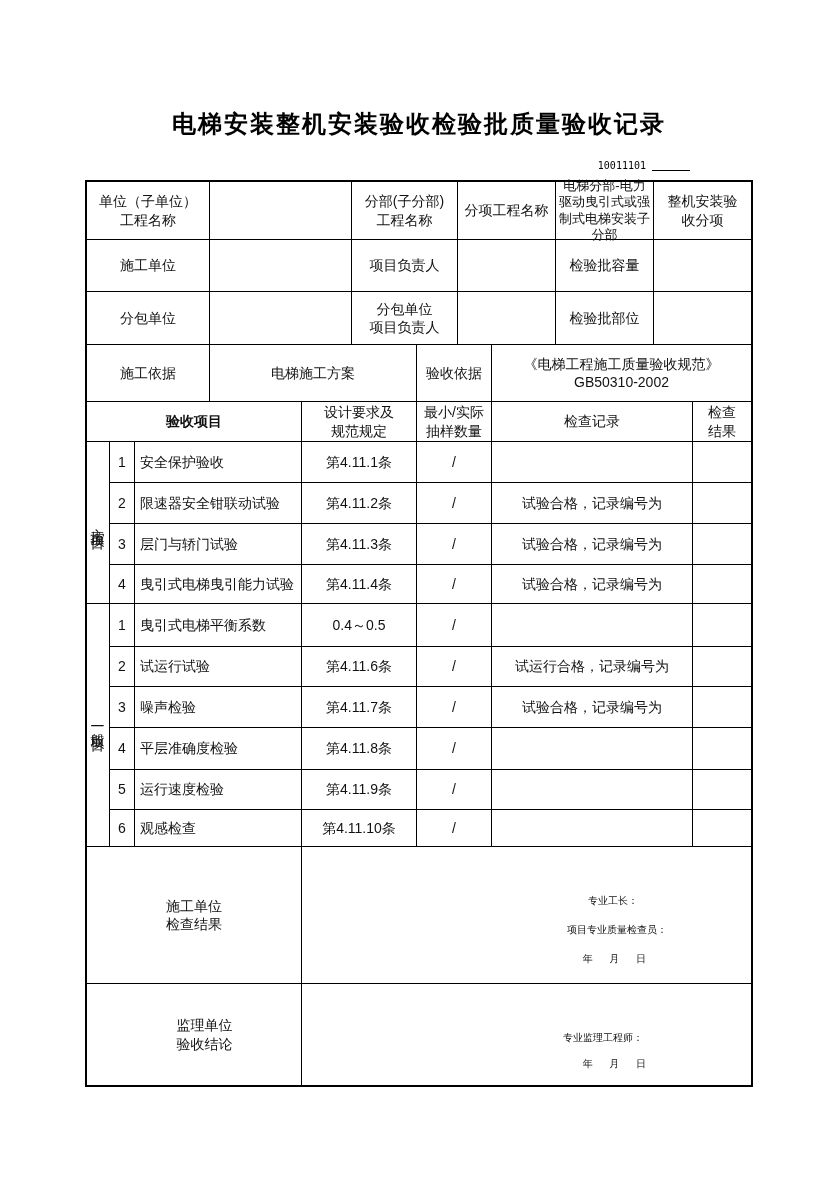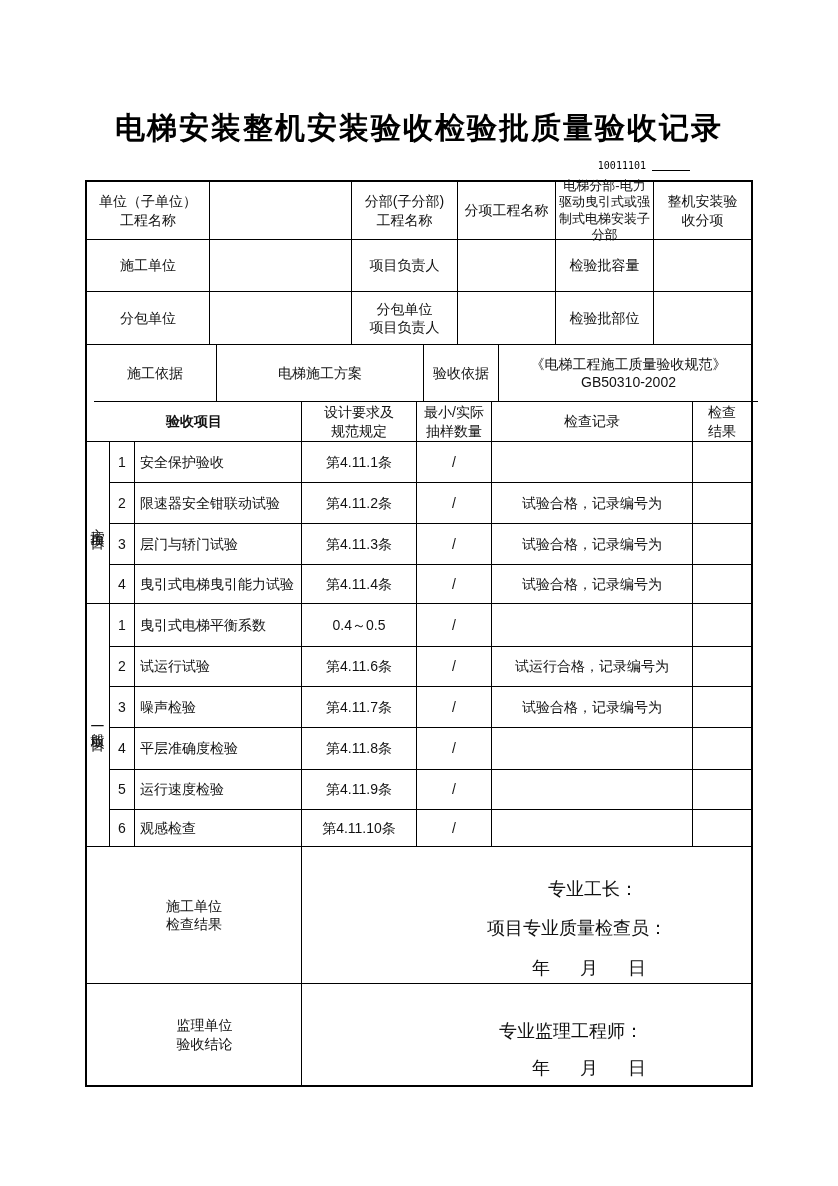--- a/index.html
+++ b/index.html
@@ -3,56 +3,56 @@
 <meta charset="utf-8">
 <style>
   * { margin:0; padding:0; box-sizing:border-box; }
   body { background:#e8e8e8; font-family:"Liberation Sans", sans-serif; }
   .page {
     position:relative; width:838px; height:1186px; background:#ffffff;
     margin:0 auto; color:#000; overflow:hidden;
   }
   .doc-title {
     position:absolute; top:108px; left:0; width:100%;
-    text-align:center; font-size:30px; font-weight:bold; letter-spacing:2px;
+    text-align:center; font-size:24px; font-weight:bold; letter-spacing:2px;
     font-family:Liberation Mono, monospace;
   }
   .form-no {
     position:absolute; top:156px; right:148px; font-size:10px;
     font-family:"DejaVu Sans Mono", monospace;
   }
   .blank-line { display:inline-block; width:38px; height:15px; border-bottom:1px solid #000; margin-left:6px; vertical-align:bottom; }
   .form-table {
     position:absolute; left:85px; top:180px; width:668px;
     border:2px solid #000; background:#fff;
   }
   .grid { display:grid; }
   .s1 { grid-template-columns:123px 142px 106px 98px 98px 97px; grid-template-rows:58px 52px 53px; }
-  .s2 { grid-template-columns:123px 207px 75px 259px; grid-template-rows:57px;margin-left:7px; }
+  .s2 { grid-template-columns:123px 207px 75px 259px; grid-template-rows:57px; }
   .s3 { grid-template-columns:23px 25px 167px 115px 75px 201px 58px;
         grid-template-rows:40px 41px 41px 41px 39px 43px 40px 41px 42px 40px 37px; }
   .s4 { grid-template-columns:215px 449px; grid-template-rows:137px 101px; }
   .c {
     border-right:1px solid #000; border-bottom:1px solid #000;
     display:flex; align-items:center; justify-content:center;
     text-align:center; font-size:14px; line-height:1.3;
     white-space:pre-line; padding:2px; color:#111;
   }
   .c.nr { border-right:none; }
   .c.nb { border-bottom:none;padding-left:23px; }
   .c.left { justify-content:flex-start; text-align:left; padding-left:5px; }
   .c.small { font-size:13px; line-height:1.25; }
   .vtext { writing-mode:vertical-lr; text-orientation:upright; letter-spacing:3px; font-size:14px; }
   .span3 { grid-column:1 / span 3;font-weight:bold; }
   .cat1 { grid-column:1; grid-row:2 / span 4; }
   .cat2 { grid-column:1; grid-row:6 / span 6; }
   .sign-content { flex-direction:column; align-items:flex-end; }
   .sign-content.construction { gap:16px; padding-top:30px; justify-content:center; }
   .sign-content.supervision { gap:13px; padding-top:33px; justify-content:center; }
-  .sign-line { white-space:pre; font-size:18px; }
+  .sign-line { white-space:pre; font-size:10px; }
   .mr-a { margin-right:111px; }
   .mr-b { margin-right:82px; }
   .mr-c { margin-right:103px; }
   .mr-d { margin-right:106px; }
 </style>
 </head>
 <body>
 
 <div class="page">
 

